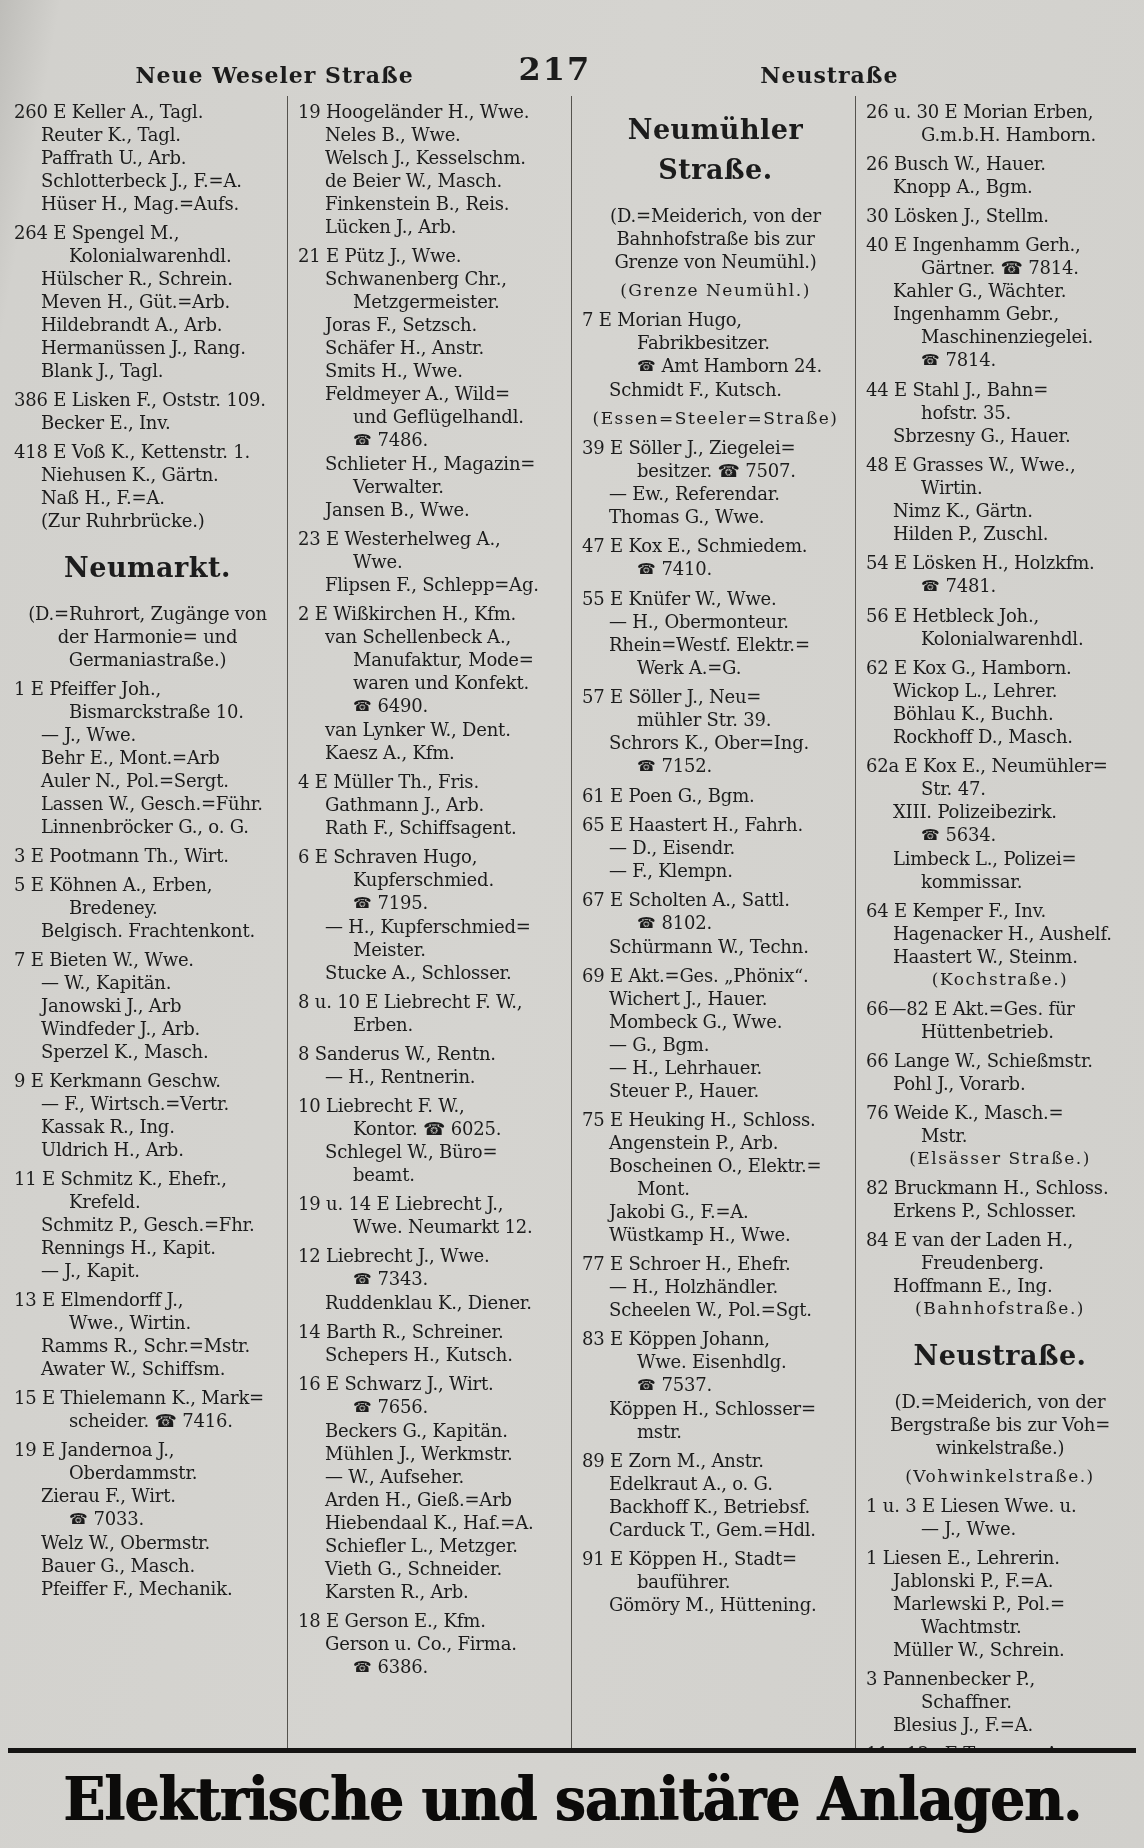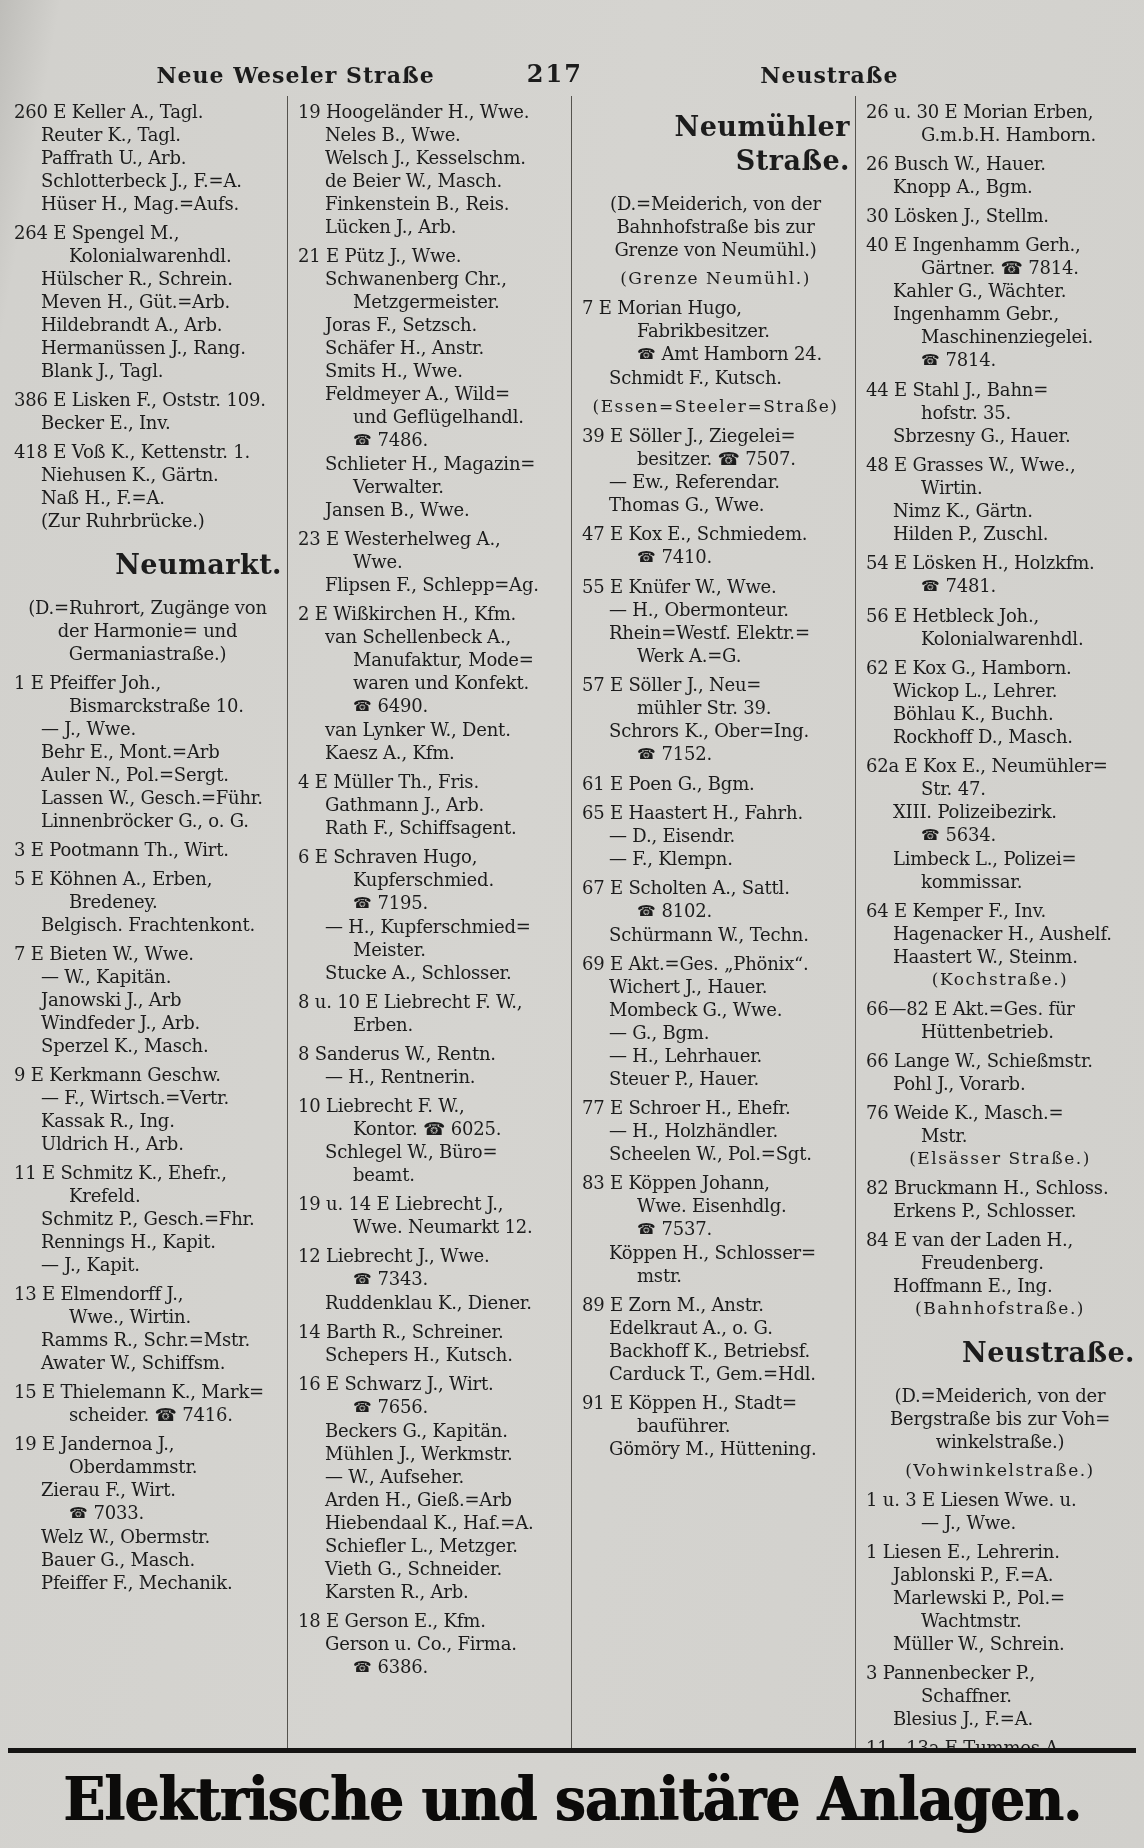--- a/index.html
+++ b/index.html
@@ -10,22 +10,22 @@
     background:linear-gradient(100deg,#bebdb9 0px,#d2d1cd 60px,#d5d4d0 45%,#d1d0cc 100%);
     overflow:hidden;
     font-family:"DejaVu Serif", serif;
     color:#1c1c1c;
   }
   .hdr{position:relative;height:96px;}
   .hdr span{
     position:absolute;bottom:8px;transform:translateX(-50%);
     font-size:22px;font-weight:bold;letter-spacing:1px;white-space:nowrap;
   }
-  .hdr .hdr-left{left:24%;margin-left:21px;}
-  .hdr .hdr-num{left:48.5%;font-size:24px;letter-spacing:2px;}
+  .hdr .hdr-left{left:24%;}
+  .hdr .hdr-num{left:48.5%;font-size:32px;letter-spacing:2px;}
   .hdr .hdr-right{left:72.5%;}
   .cols{
     display:flex;height:1652px;overflow:hidden;padding:0 4px;box-sizing:border-box;
   }
   .col{
     width:25%;box-sizing:border-box;
     padding:4px 5px 0 9px;
     border-right:1.5px solid #55534e;
     overflow:hidden;
   }
@@ -34,21 +34,21 @@
   .line{
     font-size:18px;line-height:23px;white-space:nowrap;letter-spacing:-0.2px;
   }
   .line.n{padding-left:1px;}
   .line.r{padding-left:28px;}
   .line.w{padding-left:56px;}
   .line.p{padding-left:56px;}
   .line.q{text-align:center;white-space:normal;}
   .line.s{text-align:center;letter-spacing:1.5px;font-size:17px;}
   .line.h{
-    text-align:right;font-weight:bold;font-size:27px;line-height:34px;
+    text-align:center;font-weight:bold;font-size:27px;line-height:40px;
     padding:10px 0 8px;letter-spacing:0.5px;white-space:normal;
   }
   .tel{font-size:15px;margin-right:6px;vertical-align:1px;}
   .rule{
     border-top:5px solid #151413;margin:0 8px;
   }
   .banner{
     height:90px;display:flex;align-items:center;justify-content:center;
     font-size:55px;font-weight:bold;letter-spacing:-1px;color:#0c0b0a;
     transform:scaleY(1.08);
@@ -312,20 +312,28 @@
         </div>
         <div class="block">
           <div class="line n">69 E Akt.=Ges. „Phönix“.</div>
           <div class="line r">Wichert J., Hauer.</div>
           <div class="line r">Mombeck G., Wwe.</div>
           <div class="line r">— G., Bgm.</div>
           <div class="line r">— H., Lehrhauer.</div>
           <div class="line r">Steuer P., Hauer.</div>
         </div>
         <div class="block">
+          <div class="line n">75 E Heuking H., Schloss.</div>
+          <div class="line r">Angenstein P., Arb.</div>
+          <div class="line r">Boscheinen O., Elektr.=</div>
+          <div class="line w">Mont.</div>
+          <div class="line r">Jakobi G., F.=A.</div>
+          <div class="line r">Wüstkamp H., Wwe.</div>
+        </div>
+        <div class="block">
           <div class="line n">77 E Schroer H., Ehefr.</div>
           <div class="line r">— H., Holzhändler.</div>
           <div class="line r">Scheelen W., Pol.=Sgt.</div>
         </div>
         <div class="block">
           <div class="line n">83 E Köppen Johann,</div>
           <div class="line w">Wwe. Eisenhdlg.</div>
           <div class="line p"><span class="tel">☎</span>7537.</div>
           <div class="line r">Köppen H., Schlosser=</div>
           <div class="line w">mstr.</div>

